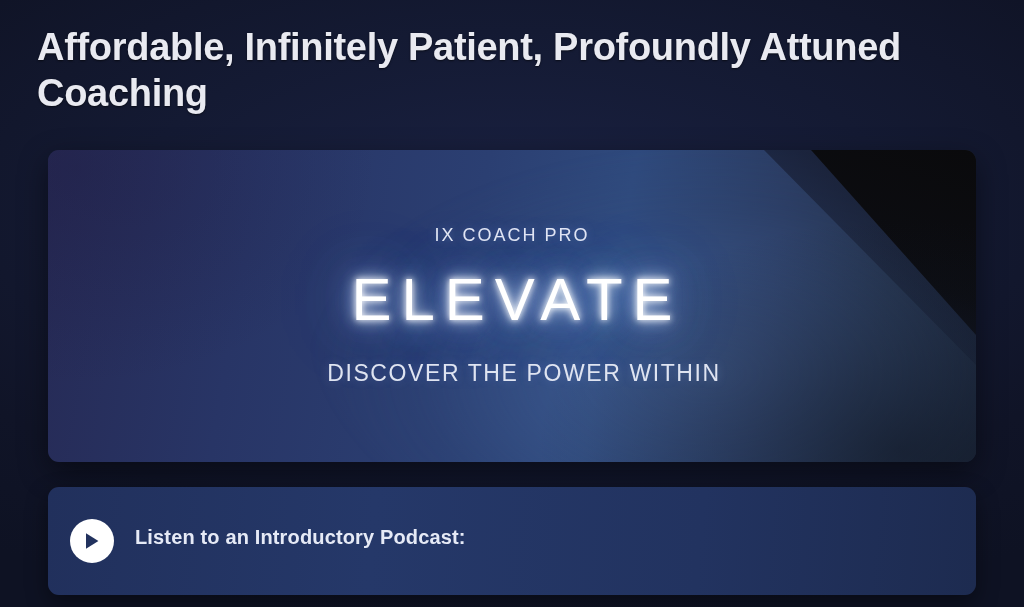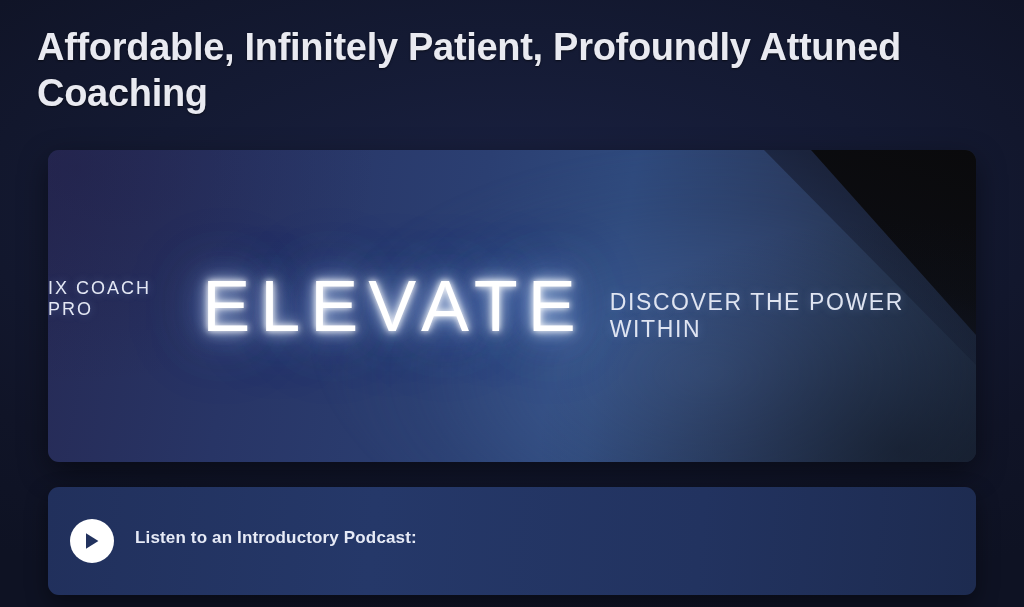--- a/index.html
+++ b/index.html
@@ -111,35 +111,36 @@
     inset:0;
     background:
       radial-gradient(520px 330px at 92% 96%, rgba(14,20,32,.60) 0%, rgba(14,20,32,0) 70%),
       radial-gradient(420px 300px at 3% 6%, rgba(30,25,62,.35) 0%, rgba(30,25,62,0) 72%);
   }
 
   .hero-content {
     position:absolute;
     inset:0;
     display:flex;
+    flex-direction:column;
     align-items:center;
     justify-content:center;
   }
 
   .eyebrow {
     font-size:18px;
     font-weight:300;
     letter-spacing:2.0px;
     color:#e4e8f4;
     margin-bottom:14px;
     text-shadow:0 0 8px rgba(150,185,255,.35);
   }
 
   .wordmark {
-    font-size:72px;
+    font-size:60px;
     line-height:80px;
     font-weight:300;
     letter-spacing:10px;
     padding-left:10px;
     color:#ffffff;
     text-shadow:
        0 0 6px  #ffffff,
        0 0 14px rgba(235,243,255,.95),
        0 0 28px rgba(150,190,255,.80),
        0 0 52px rgba(104,150,236,.62),
@@ -182,21 +183,21 @@
     align-items:center;
     justify-content:center;
     margin-right:21px;
     cursor:pointer;
   }
   .play-btn svg { display:block; }
 
   .podcast-text { display:flex; flex-direction:column; justify-content:center; }
 
   .podcast-label {
-    font-size:17px;
+    font-size:20px;
     font-weight:bold;
     letter-spacing:.15px;
     color:#e6eaf6;
     margin-bottom:7px;
   }
 
   .podcast-title {
     font-size:23px;
     font-weight:300;
     letter-spacing:.2px;

